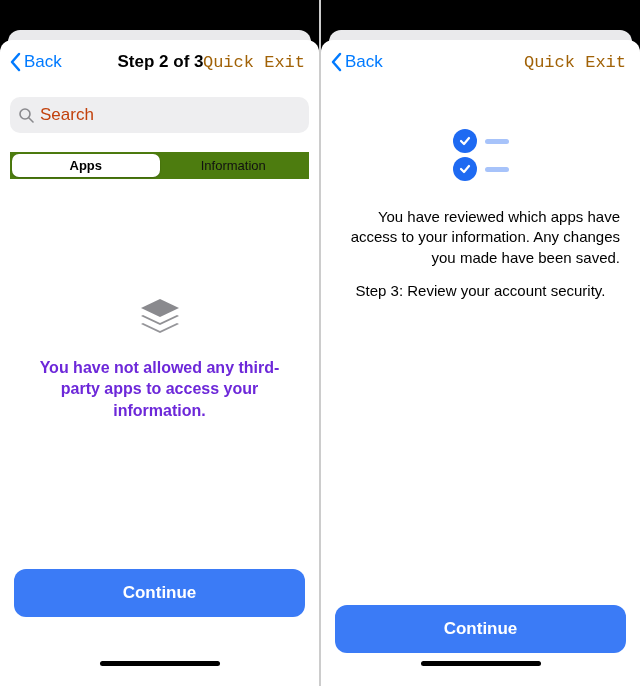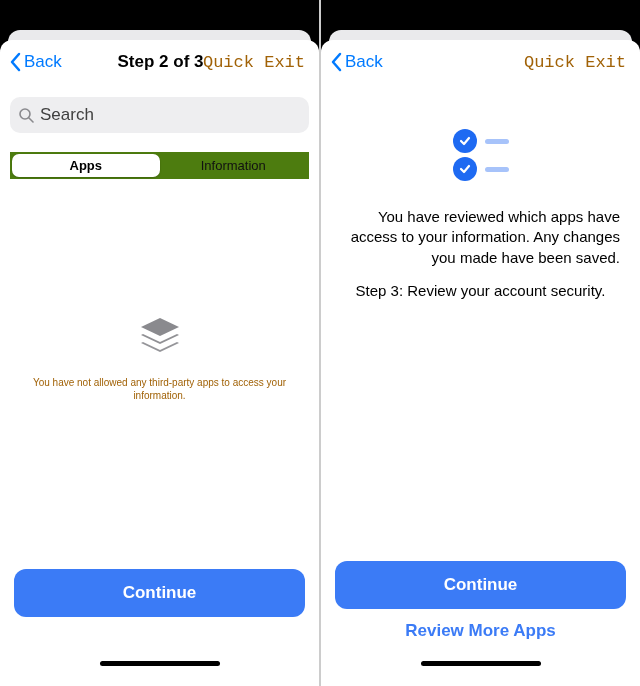--- a/index.html
+++ b/index.html
@@ -73,21 +73,21 @@
   }
   
   .search {
     margin: 2px 10px 8px;
     background: #eeeef0;
     border-radius: 10px;
     height: 36px;
     display: flex;
     align-items: center;
     padding: 0 8px;
-    color: #404040;
+    color: #c2410c;
     font-size: 17px;
     gap: 6px;
   }
   .search svg { flex-shrink: 0; }
   
   .segmented {
     margin: 0 10px 6px;
     background: #4d7c0f;
     border-radius: 0;
     padding: 2px;
@@ -115,23 +115,24 @@
     display: flex;
     flex-direction: column;
     align-items: center;
     justify-content: center;
     padding: 0 28px;
     margin-top: -40px;
   }
   .stack-icon { margin-bottom: 14px; }
   .empty-text {
     text-align: center;
-    font-size: 10px;
+    font-size: 16px;
     line-height: 1.35;
-    color: #a16207;
+    color: #6d28d9;
+    font-weight: bold;
   }
   
   .complete-wrap {
     padding: 30px 20px 0;
     display: flex;
     flex-direction: column;
     align-items: center;
   }
   .check-list { margin-bottom: 22px; }
   .check-row {
@@ -290,18 +291,17 @@
         </div>
       </div>
       <div class="complete-body">You have reviewed which apps have access to your information. Any changes you made have been saved.</div>
       <div class="complete-next">Step 3: Review your account security.</div>
     </div>
 
     <div class="spacer"></div>
 
     <div class="footer">
       <div class="btn-primary">Continue</div>
-      <div class="btn-link">Review More Apps</div>
       <div class="home-indicator"></div>
     </div>
 
   </div>
 </div>
 
 </body></html>

